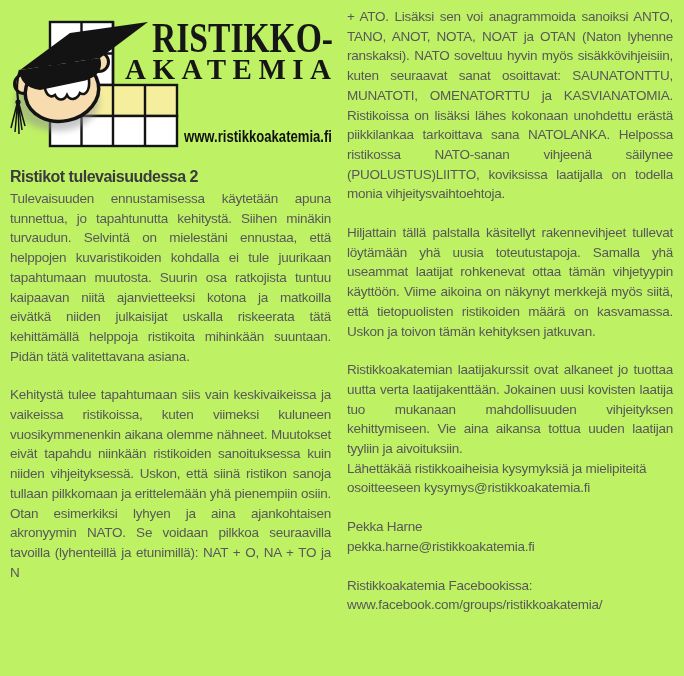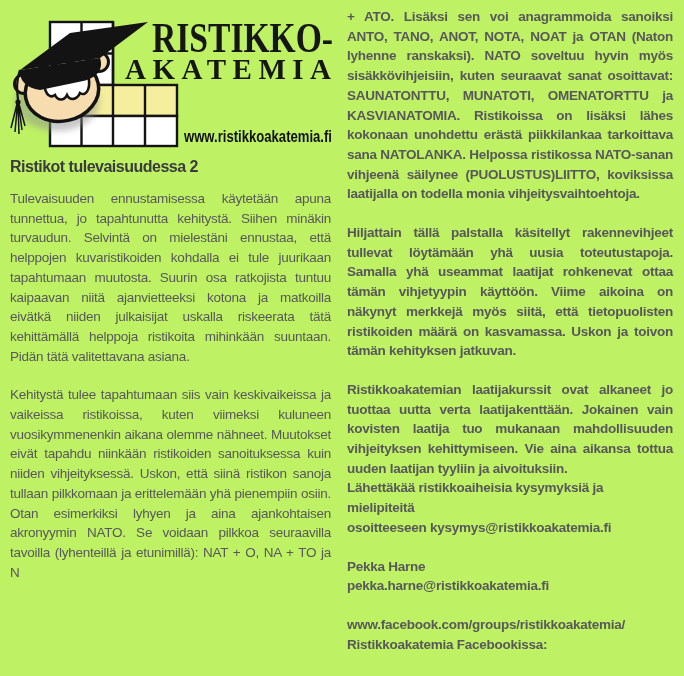--- a/index.html
+++ b/index.html
@@ -7,31 +7,31 @@
     position:relative;
     width:684px;height:676px;
     background:#bef264;
     overflow:hidden;
     font-family:"Liberation Sans","DejaVu Sans",sans-serif;
   }
   .logo-svg{position:absolute;left:0;top:0;}
   .logo-serif{font-family:"Liberation Serif","DejaVu Serif",serif;font-weight:bold;fill:#161616;}
   .logo-sans{font-family:"Liberation Sans","DejaVu Sans",sans-serif;font-weight:bold;fill:#111111;}
   h1.article-heading{
-    position:absolute;left:10px;top:158px;margin:0;
+    position:absolute;left:10px;top:168px;margin:0;
     font-size:16px;font-weight:bold;letter-spacing:-0.5px;
     color:#3b3b3d;
   }
   .col{
     position:absolute;
     font-size:13.5px;line-height:19.7px;letter-spacing:-0.25px;
     color:#58585a;
   }
   .col-left{left:10px;top:189px;width:321px;}
-  .col-right{left:347px;top:7px;width:326px;font-weight:bold;}
+  .col-right{left:347px;top:7px;width:326px;}
   .para{margin:0 0 19px 0;text-align:justify;}
   .para:last-child{margin-bottom:0;}
   .plain-block{margin:0 0 19px 0;text-align:left;}
   .plain-block div{white-space:nowrap;}
 </style>
 </head>
 <body>
 
 <div class="page">
 
@@ -80,32 +80,32 @@
     <div>
         <p class="para">Tulevaisuuden ennustamisessa käytetään apuna tunnettua, jo tapahtunutta kehitystä. Siihen minäkin turvaudun. Selvintä on mielestäni ennustaa, että helppojen kuvaristikoiden kohdalla ei tule juurikaan tapahtumaan muutosta. Suurin osa ratkojista tuntuu kaipaavan niitä ajanvietteeksi kotona ja matkoilla eivätkä niiden julkaisijat uskalla riskeerata tätä kehittämällä helppoja ristikoita mihinkään suuntaan. Pidän tätä valitettavana asiana.</p>
         <p class="para">Kehitystä tulee tapahtumaan siis vain keskivaikeissa ja vaikeissa ristikoissa, kuten viimeksi kuluneen vuosikymmenenkin aikana olemme nähneet. Muutokset eivät tapahdu niinkään ristikoiden sanoituksessa kuin niiden vihjeityksessä. Uskon, että siinä ristikon sanoja tullaan pilkkomaan ja erittelemään yhä pienempiin osiin. Otan esimerkiksi lyhyen ja aina ajankohtaisen akronyymin NATO. Se voidaan pilkkoa seuraavilla tavoilla (lyhenteillä ja etunimillä): NAT + O, NA + TO ja N</p>
       </div>
   </div>
 
   <div class="col col-right">
     <div>
         <p class="para">+ ATO. Lisäksi sen voi anagrammoida sanoiksi ANTO, TANO, ANOT, NOTA, NOAT ja OTAN (Naton lyhenne ranskaksi). NATO soveltuu hyvin myös sisäkkövihjeisiin, kuten seuraavat sanat osoittavat: SAUNATONTTU, MUNATOTI, OMENATORTTU ja KASVIANATOMIA. Ristikoissa on lisäksi lähes kokonaan unohdettu erästä piikkilankaa tarkoittava sana NATOLANKA. Helpossa ristikossa NATO-sanan vihjeenä säilynee (PUOLUSTUS)LIITTO, koviksissa laatijalla on todella monia vihjeitysvaihtoehtoja.</p>
         <p class="para">Hiljattain tällä palstalla käsitellyt rakennevihjeet tullevat löytämään yhä uusia toteutustapoja. Samalla yhä useammat laatijat rohkenevat ottaa tämän vihjetyypin käyttöön. Viime aikoina on näkynyt merkkejä myös siitä, että tietopuolisten ristikoiden määrä on kasvamassa. Uskon ja toivon tämän kehityksen jatkuvan.</p>
-        <p class="para">Ristikkoakatemian laatijakurssit ovat alkaneet jo tuottaa uutta verta laatijakenttään. Jokainen vain kovisten laatija tuo mukanaan mahdollisuuden vihjeityksen kehittymiseen. Vie aina aikansa tottua uuden laatijan tyyliin ja aivoituksiin.</p>
+        <p class="para">Ristikkoakatemian laatijakurssit ovat alkaneet jo tuottaa uutta verta laatijakenttään. Jokainen uusi kovisten laatija tuo mukanaan mahdollisuuden vihjeityksen kehittymiseen. Vie aina aikansa tottua uuden laatijan tyyliin ja aivoituksiin.</p>
       </div>
 
     <div class="plain-block" style="white-space:normal;">
       <div style="white-space:normal;">Lähettäkää ristikkoaiheisia kysymyksiä ja mielipiteitä</div>
       <div style="white-space:normal;">osoitteeseen kysymys@ristikkoakatemia.fi</div>
     </div>
 
     <div class="plain-block">
       <div>Pekka Harne</div>
       <div>pekka.harne@ristikkoakatemia.fi</div>
     </div>
 
     <div class="plain-block">
+      <div>Ristikkoakatemia Facebookissa:</div>
       <div>www.facebook.com/groups/ristikkoakatemia/</div>
-      <div>Ristikkoakatemia Facebookissa:</div>
     </div>
   </div>
 
 </div>
 
 </body></html>

